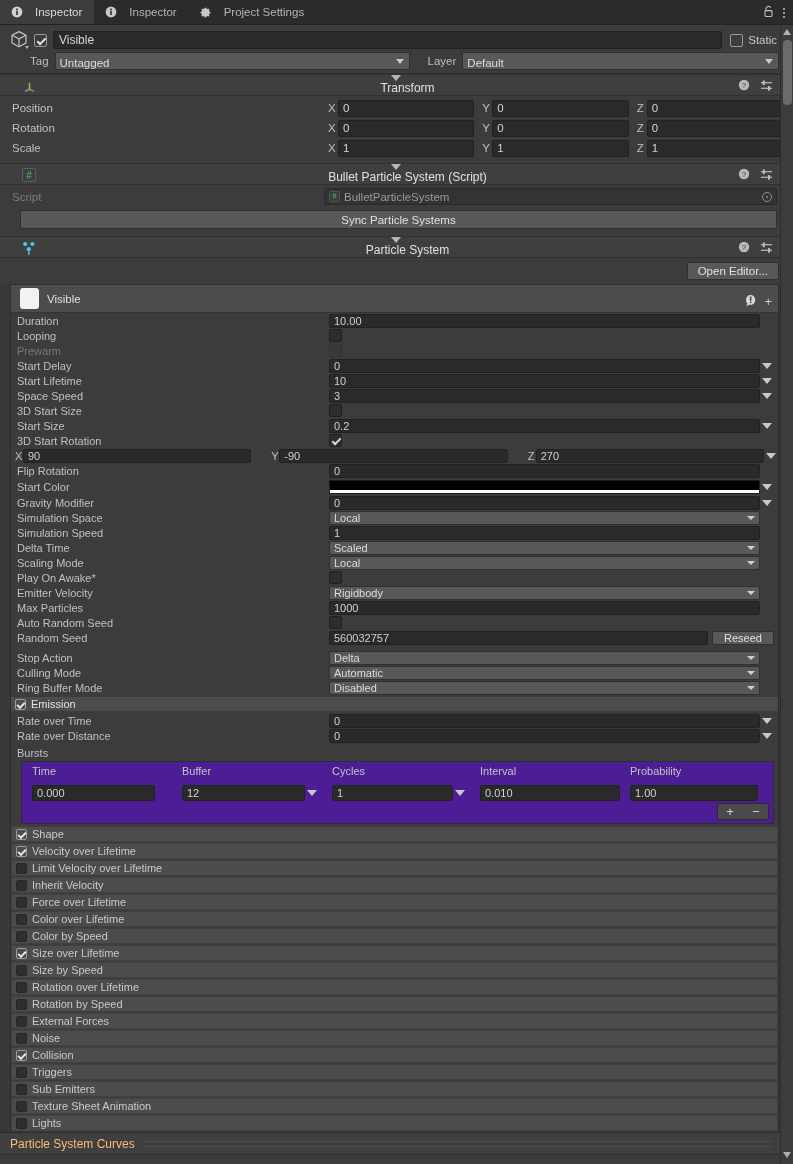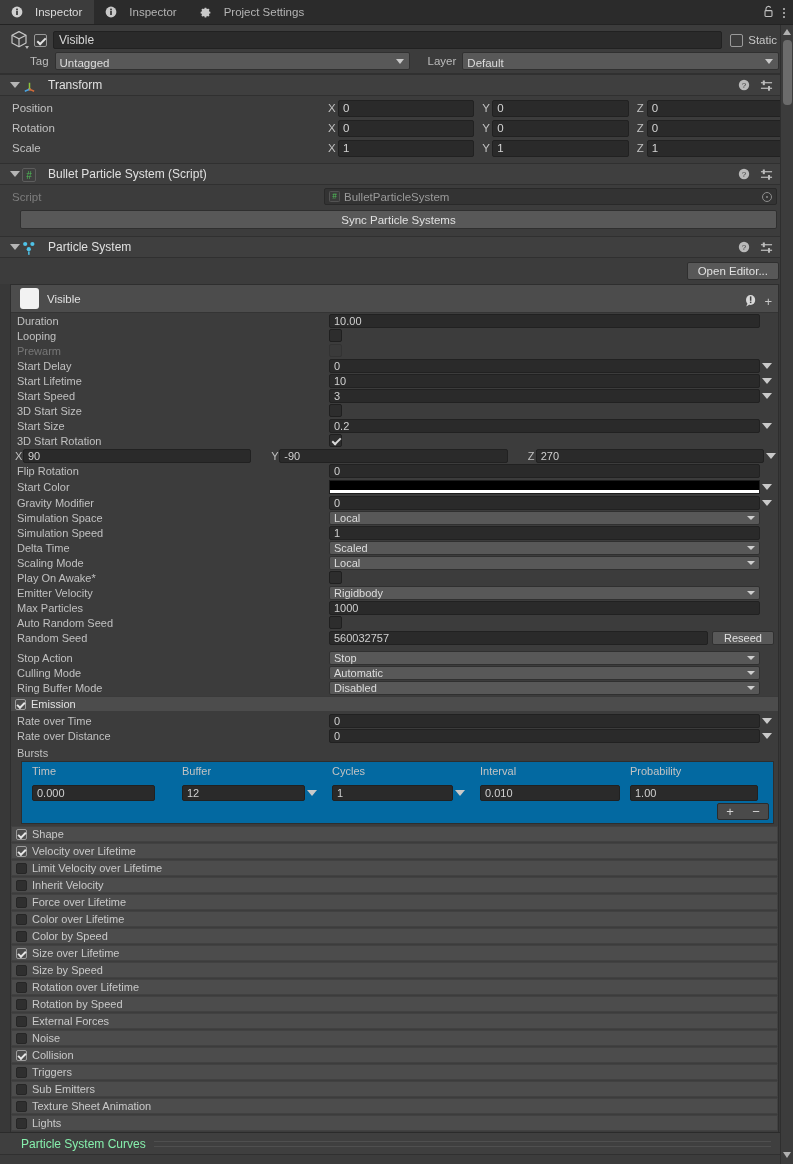--- a/index.html
+++ b/index.html
@@ -80,21 +80,21 @@
     color: #dcdcdc; font-size: 11.5px; position: relative;
   }
   .popup .arw { position: absolute; right: 5px; top: 50%; margin-top: -2px;
     width: 0; height: 0; border-left: 4px solid transparent; border-right: 4px solid transparent; border-top: 5px solid #c9c9c9; }
 
   
   .comp-head {
     height: 22px; background: #3f3f3f;
     display: flex; align-items: center;
     border-top: 1px solid #303030; border-bottom: 1px solid #303030;
-    padding: 0 6px 0 6px; position: relative;
+    padding: 0 6px 0 6px; position: relative; flex-direction: column;
   }
   .foldout {
     width: 0; height: 0; margin: 0 6px 0 4px;
     border-left: 5px solid transparent; border-right: 5px solid transparent; border-top: 6px solid #b5b5b5;
   }
   .comp-title { font-size: 12px; color: #e0e0e0; margin-left: 22px; }
   .comp-icons { position: absolute; right: 8px; top: 0; height: 22px; display: flex; align-items: center; gap: 10px; }
   .comp-body { background: #3c3c3c; padding: 2px 6px 5px 6px; }
 
   
@@ -175,21 +175,21 @@
   
   .mod-head {
     height: 15px; background: #4c4c4c; display: flex; align-items: center; padding-left: 4px;
     border-top: 1px solid #3a3a3a; margin-top: 1px;
   }
   .mod-head .mcb { width:11px;height:11px;background:#4c4c4c;border:1px solid #a0a0a0;border-radius:2px;position:relative;margin-right:5px;flex:0 0 11px;}
   .mod-head .mcb.on::after { content:""; position:absolute;left:1px;top:2px;width:6px;height:3px;border-left:2px solid #e6e6e6;border-bottom:2px solid #e6e6e6;transform:rotate(-45deg);}
   .mod-head .mt { font-size:11px; color:#e2e2e2; }
 
   .bursts-lbl { font-size: 11px; color: #c0c0c0; padding: 4px 0 2px 6px; }
-  .burst-box { margin: 0 4px 0 10px; border: 1px solid #2e2e2e; background:#0369a1; }
+  .burst-box { margin: 0 4px 0 10px; border: 1px solid #2e2e2e; background:#4c1d95; }
   .burst-hdr { display: flex; height: 17px; align-items: center; color:#c3c3c3; font-size:11px; }
   .burst-hdr span { padding-left: 10px; }
   .bcol1 { width: 150px; flex:0 0 150px; }
   .bcol2 { width: 150px; flex:0 0 150px; }
   .bcol3 { width: 148px; flex:0 0 148px; }
   .bcol4 { width: 150px; flex:0 0 150px; }
   .bcol5 { flex: 1 1 auto; }
   .burst-row { display:flex; height: 22px; align-items:flex-end; }
   .burst-row .cellwrap { display:flex; align-items:center; padding-left: 10px; }
   .bfield { height: 16px; background:#2a2a2a; border:1px solid #212121; border-radius:2px; display:flex; align-items:center; padding:0 4px; color:#d0d0d0; font-size:11px; }
@@ -210,21 +210,21 @@
   .mrow .mcb2.on { background:#4c4c4c; border-color:#9d9d9d; }
   .mrow .mcb2.on::after { content:""; position:absolute;left:1px;top:2px;width:6px;height:3px;border-left:2px solid #e6e6e6;border-bottom:2px solid #e6e6e6;transform:rotate(-45deg);}
   .mrow .ml { font-size: 11px; color: #c9c9c9; }
 
   
   .bottombar {
     position: absolute; left: 0; right: 0; bottom: 0; height: 32px; background: #3c3c3c;
     border-top: 1px solid #2b2b2b;
   }
   .curvebar { height: 22px; display: flex; align-items: center; background:#3f3f3f; border-bottom:1px solid #303030; position:relative; }
-  .curvebar .cl { font-size: 12px; color: #86efac; padding-left: 21px; white-space: nowrap; }
+  .curvebar .cl { font-size: 12px; color: #fdba74; padding-left: 10px; white-space: nowrap; }
   .curvebar .rule { flex: 1 1 auto; height: 6px; border-top: 1px solid #4f4f4f; border-bottom: 1px solid #4f4f4f; margin: 0 22px 0 8px; }
   .curvebar .kebab { position: absolute; right: 6px; top: 4px; }
 
   
   .scrollbar {
     position: absolute; right: 0; top: 25px; width: 13px; bottom: 0; background: #3c3c3c;
     border-left: 1px solid #2e2e2e;
   }
   .sb-up, .sb-dn { position:absolute; left:2px; width:0;height:0;border-left:4px solid transparent;border-right:4px solid transparent; }
   .sb-up { top: 4px; border-bottom: 6px solid #b0b0b0; }
@@ -554,21 +554,21 @@
             <span class="inp">
               <span>10</span>
             </span>
             <span class="dd">
               <i></i>
             </span>
           </span>
       </div>
 
       <div class="psrow">
-        <span class="lbl">Start Speed</span>
+        <span class="lbl">Space Speed</span>
         <span class="ctl">
             <span class="inp">
               <span>3</span>
             </span>
             <span class="dd">
               <i></i>
             </span>
           </span>
       </div>
 
@@ -737,21 +737,21 @@
           </span>
         </span>
       </div>
 
       <div style="height:5px"></div>
 
       <div class="psrow">
         <span class="lbl">Stop Action</span>
         <span class="ctl">
             <span class="pop">
-              <span>Stop</span>
+              <span>Delta</span>
               <i class="arw2"></i>
             </span>
             <span class="dd empty"></span>
           </span>
       </div>
 
       <div class="psrow">
         <span class="lbl">Culling Mode</span>
         <span class="ctl">
             <span class="pop">

